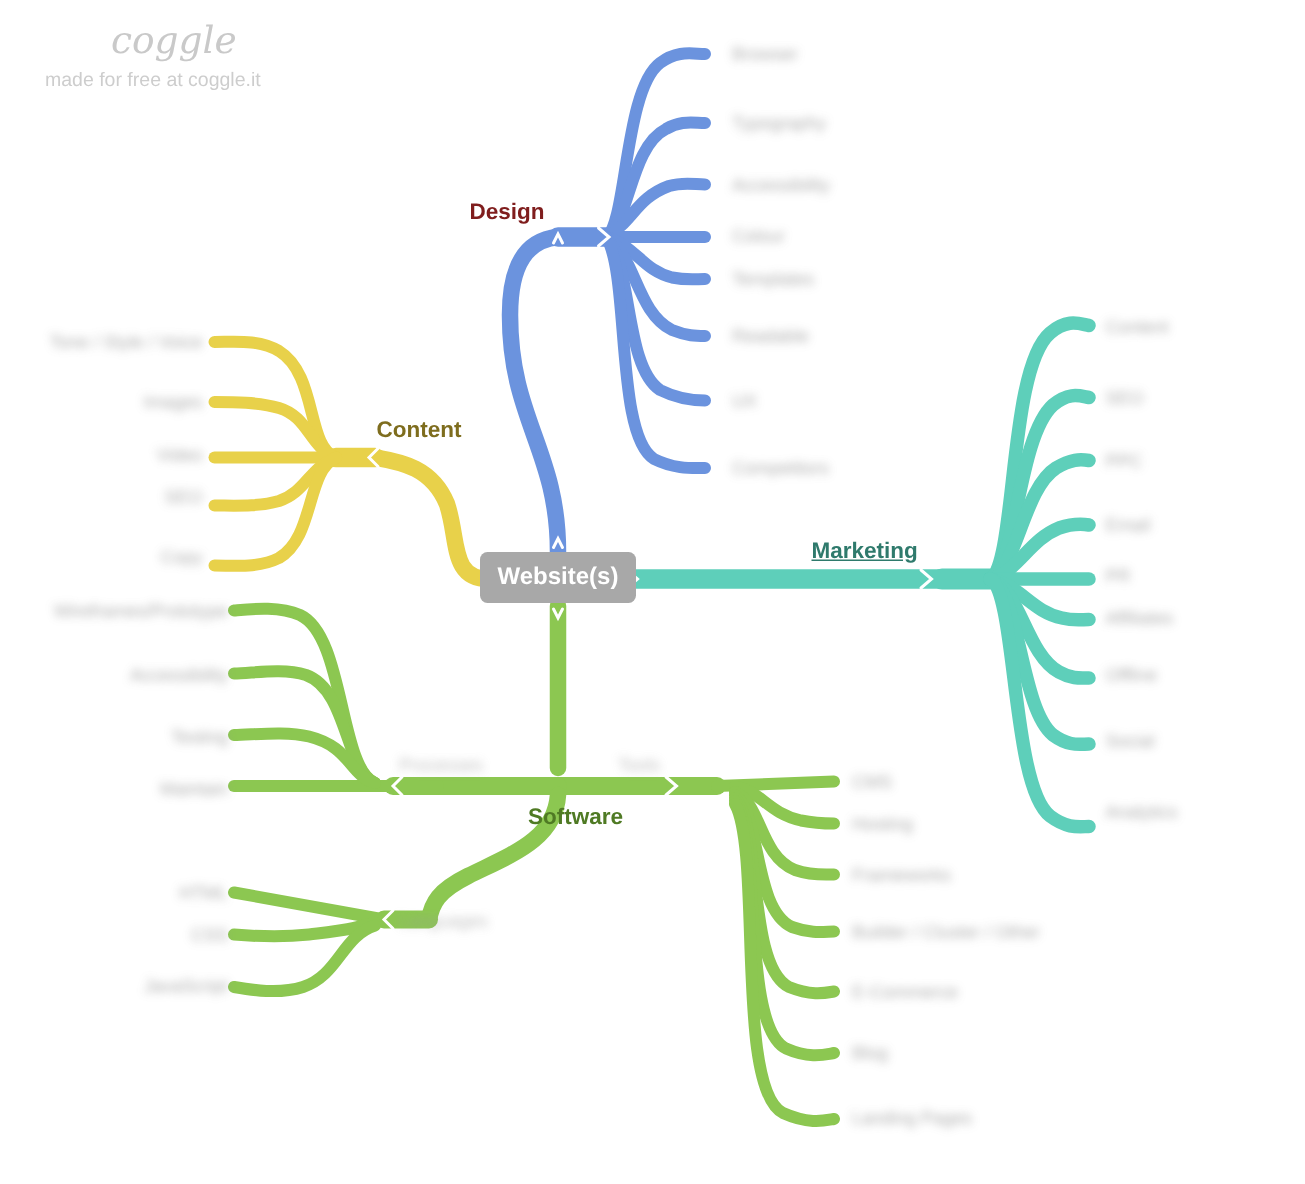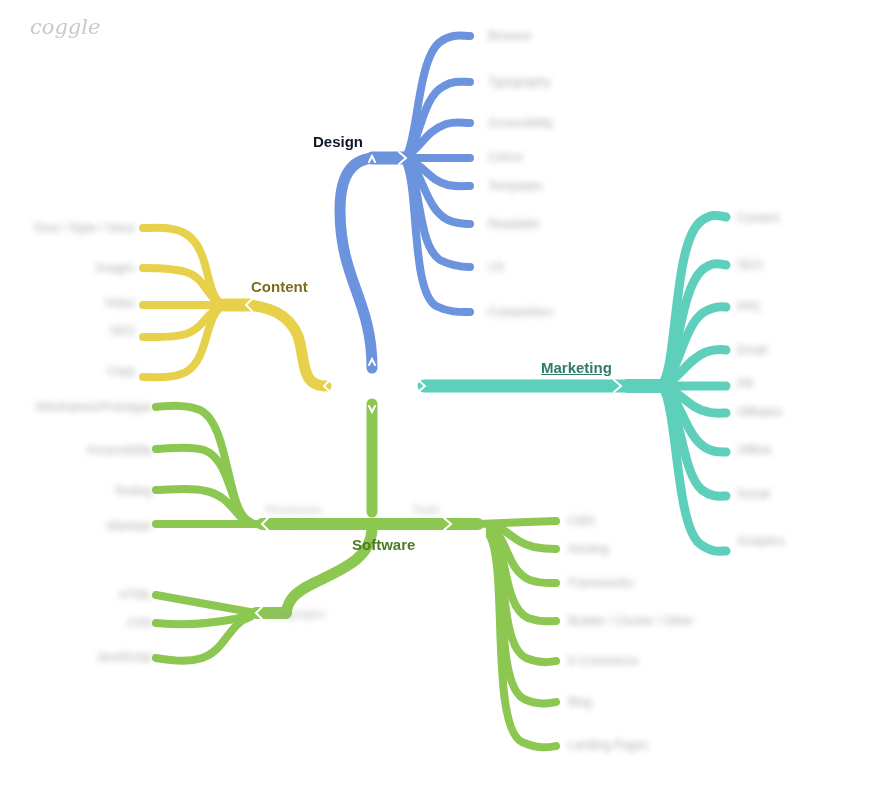--- a/index.html
+++ b/index.html
@@ -29,24 +29,25 @@
   #brand {
     position: absolute;
     left: 30px;
     top: 14px;
     width: 300px;
     z-index: 40;
   }
   #brand-logo {
     font-family: "DejaVu Serif", serif;
     font-style: italic;
-    font-size: 21px;
+    font-size: 25px;
     color: #c9c9c9;
     letter-spacing: 0px;
     line-height: 26px;
+    margin-left: 44px;
   }
   #brand-tagline {
     font-size: 13px;
     color: #cdcdcd;
     line-height: 18px;
     margin-top: 4px;
   }
 
   
   #root-node {
@@ -185,24 +186,28 @@
       <path d="M418,380 L425,386 L418,392"></path>
       <path d="M614,380 L621,386 L614,392"></path>
       <path d="M444,518 L451,524 L444,530"></path>
       <path d="M268,518 L262,524 L268,530"></path>
       <path d="M262,607 L256,613 L262,619"></path>
     </g>
   </svg>
 
   <div id="brand">
     <div id="brand-logo">coggle</div>
+    <div id="brand-tagline">made for free at coggle.it</div>
   </div>
 
-
-  <div class="branch-title" style="left:313px; top:133px; color:#0f172a;">Design</div>
+  <div id="root-node">
+    <span id="root-node-label">Website(s)</span>
+  </div>
+
+  <div class="branch-title" style="left:313px; top:133px; color:#7f1d1d;">Design</div>
 
   <div class="branch-title" style="left:251px; top:278px; color:#7e6d1e;">Content</div>
 
   <div class="branch-title" style="left:541px; top:359px; color:#2f7a6c;text-decoration:underline;">Marketing</div>
 
   <div class="branch-title" style="left:352px; top:536px; color:#4f7a24;">Software</div>
 
   <div class="leaf right sub" style="left:412px; top:503px;">Tools</div>
 
   <div class="leaf right sub" style="left:266px; top:503px;">Processes</div>

